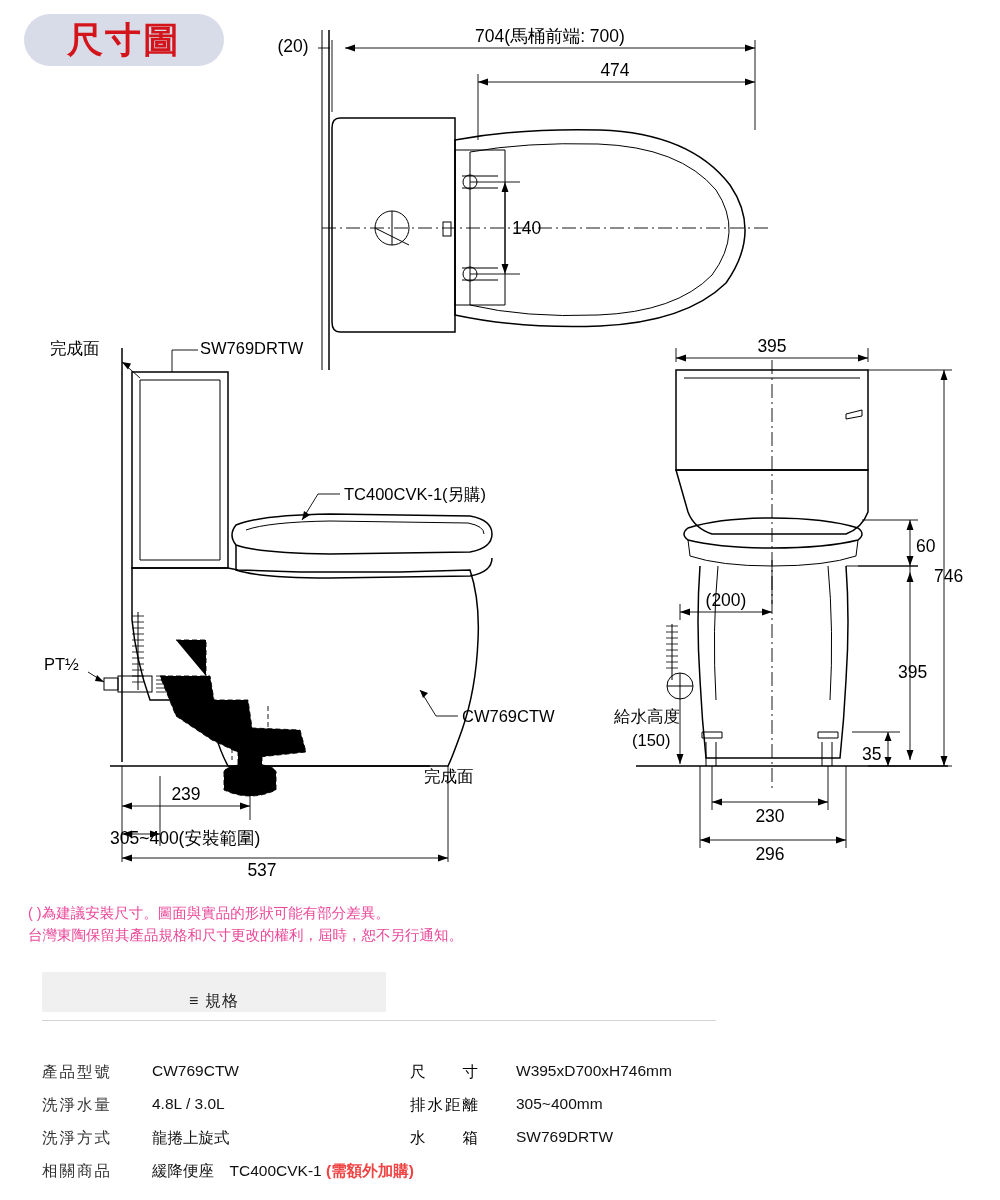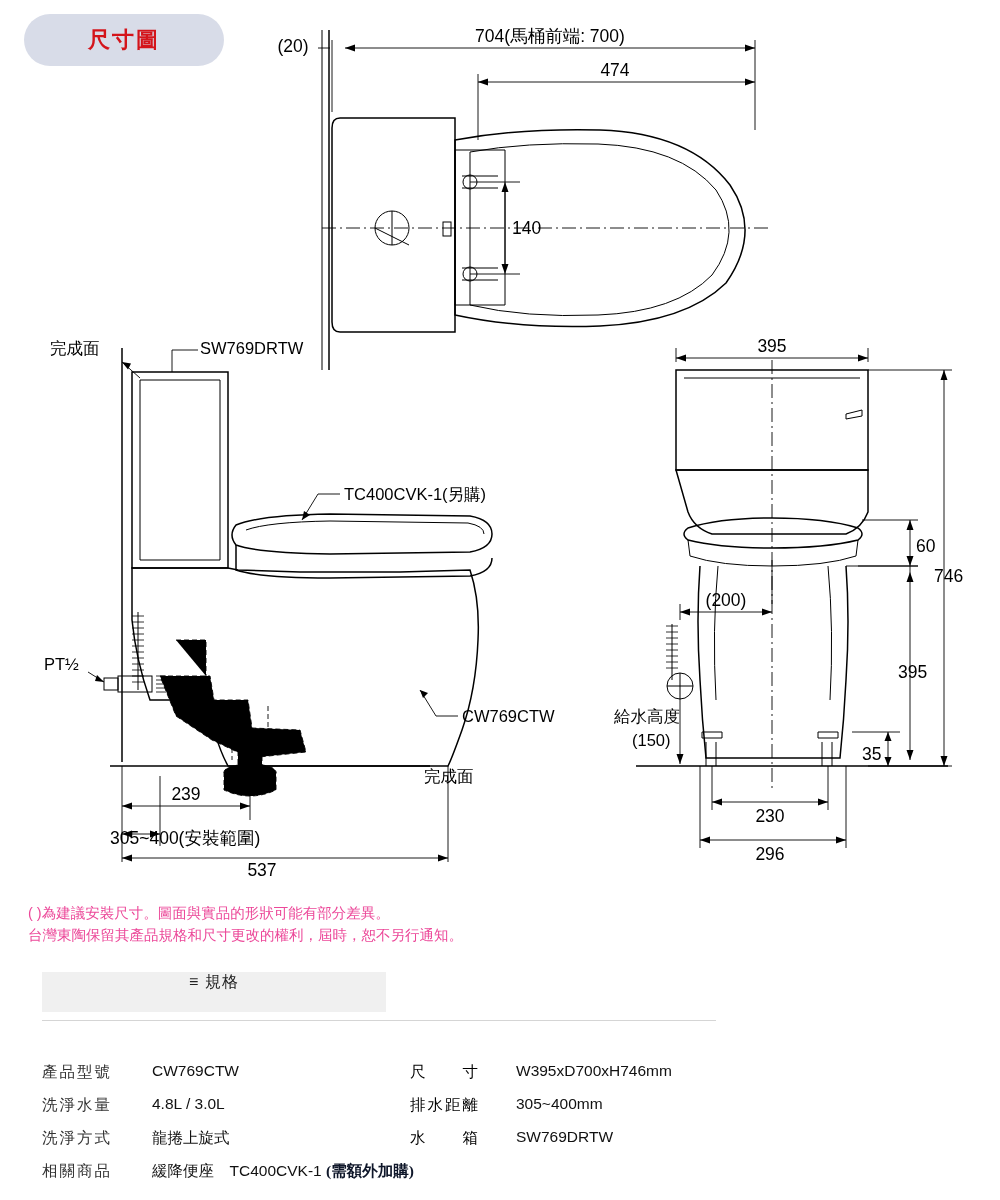--- a/index.html
+++ b/index.html
@@ -29,21 +29,21 @@
     width: 200px;
     height: 52px;
     background: #d8dce8;
     border-radius: 26px;
     display: flex;
     align-items: center;
     justify-content: center;
   }
   .title-pill span {
     color: #d4141b;
-    font-size: 22px;
+    font-size: 36px;
     font-weight: bold;
     letter-spacing: 2px;
   }
   
   #drawing {
     position: absolute;
     left: 0;
     top: 0;
     width: 1000px;
     height: 900px;
@@ -60,21 +60,21 @@
   }
   
   .spec-tab {
     position: absolute;
     left: 42px;
     top: 972px;
     width: 344px;
     height: 40px;
     background: #f0f0f0;
     display: flex;
-    align-items: flex-start;
+    align-items: flex-end;
     justify-content: center;
   }
   .spec-tab span {
     font-size: 16px;
     color: #222;
     letter-spacing: 1px;
   }
   .spec-rule {
     position: absolute;
     left: 42px;
@@ -110,23 +110,22 @@
   .spec-table td.lbl2 {
     color: #000000;
     width: 92px;
     letter-spacing: 2px;
   }
   .spec-table td.val2 {
     color: #111;
     padding-left: 14px;
   }
   .red-note {
-    color: #0f172a;
+    color: #ef4444;
     font-weight: bold;
-    font-family: Liberation Serif, serif;
   }
   
   #drawing text {
     font-family: "Liberation Sans", sans-serif;
     font-size: 17px;
     fill: #000;
   }
   #drawing .dim {
     font-size: 17.5px;
   }

